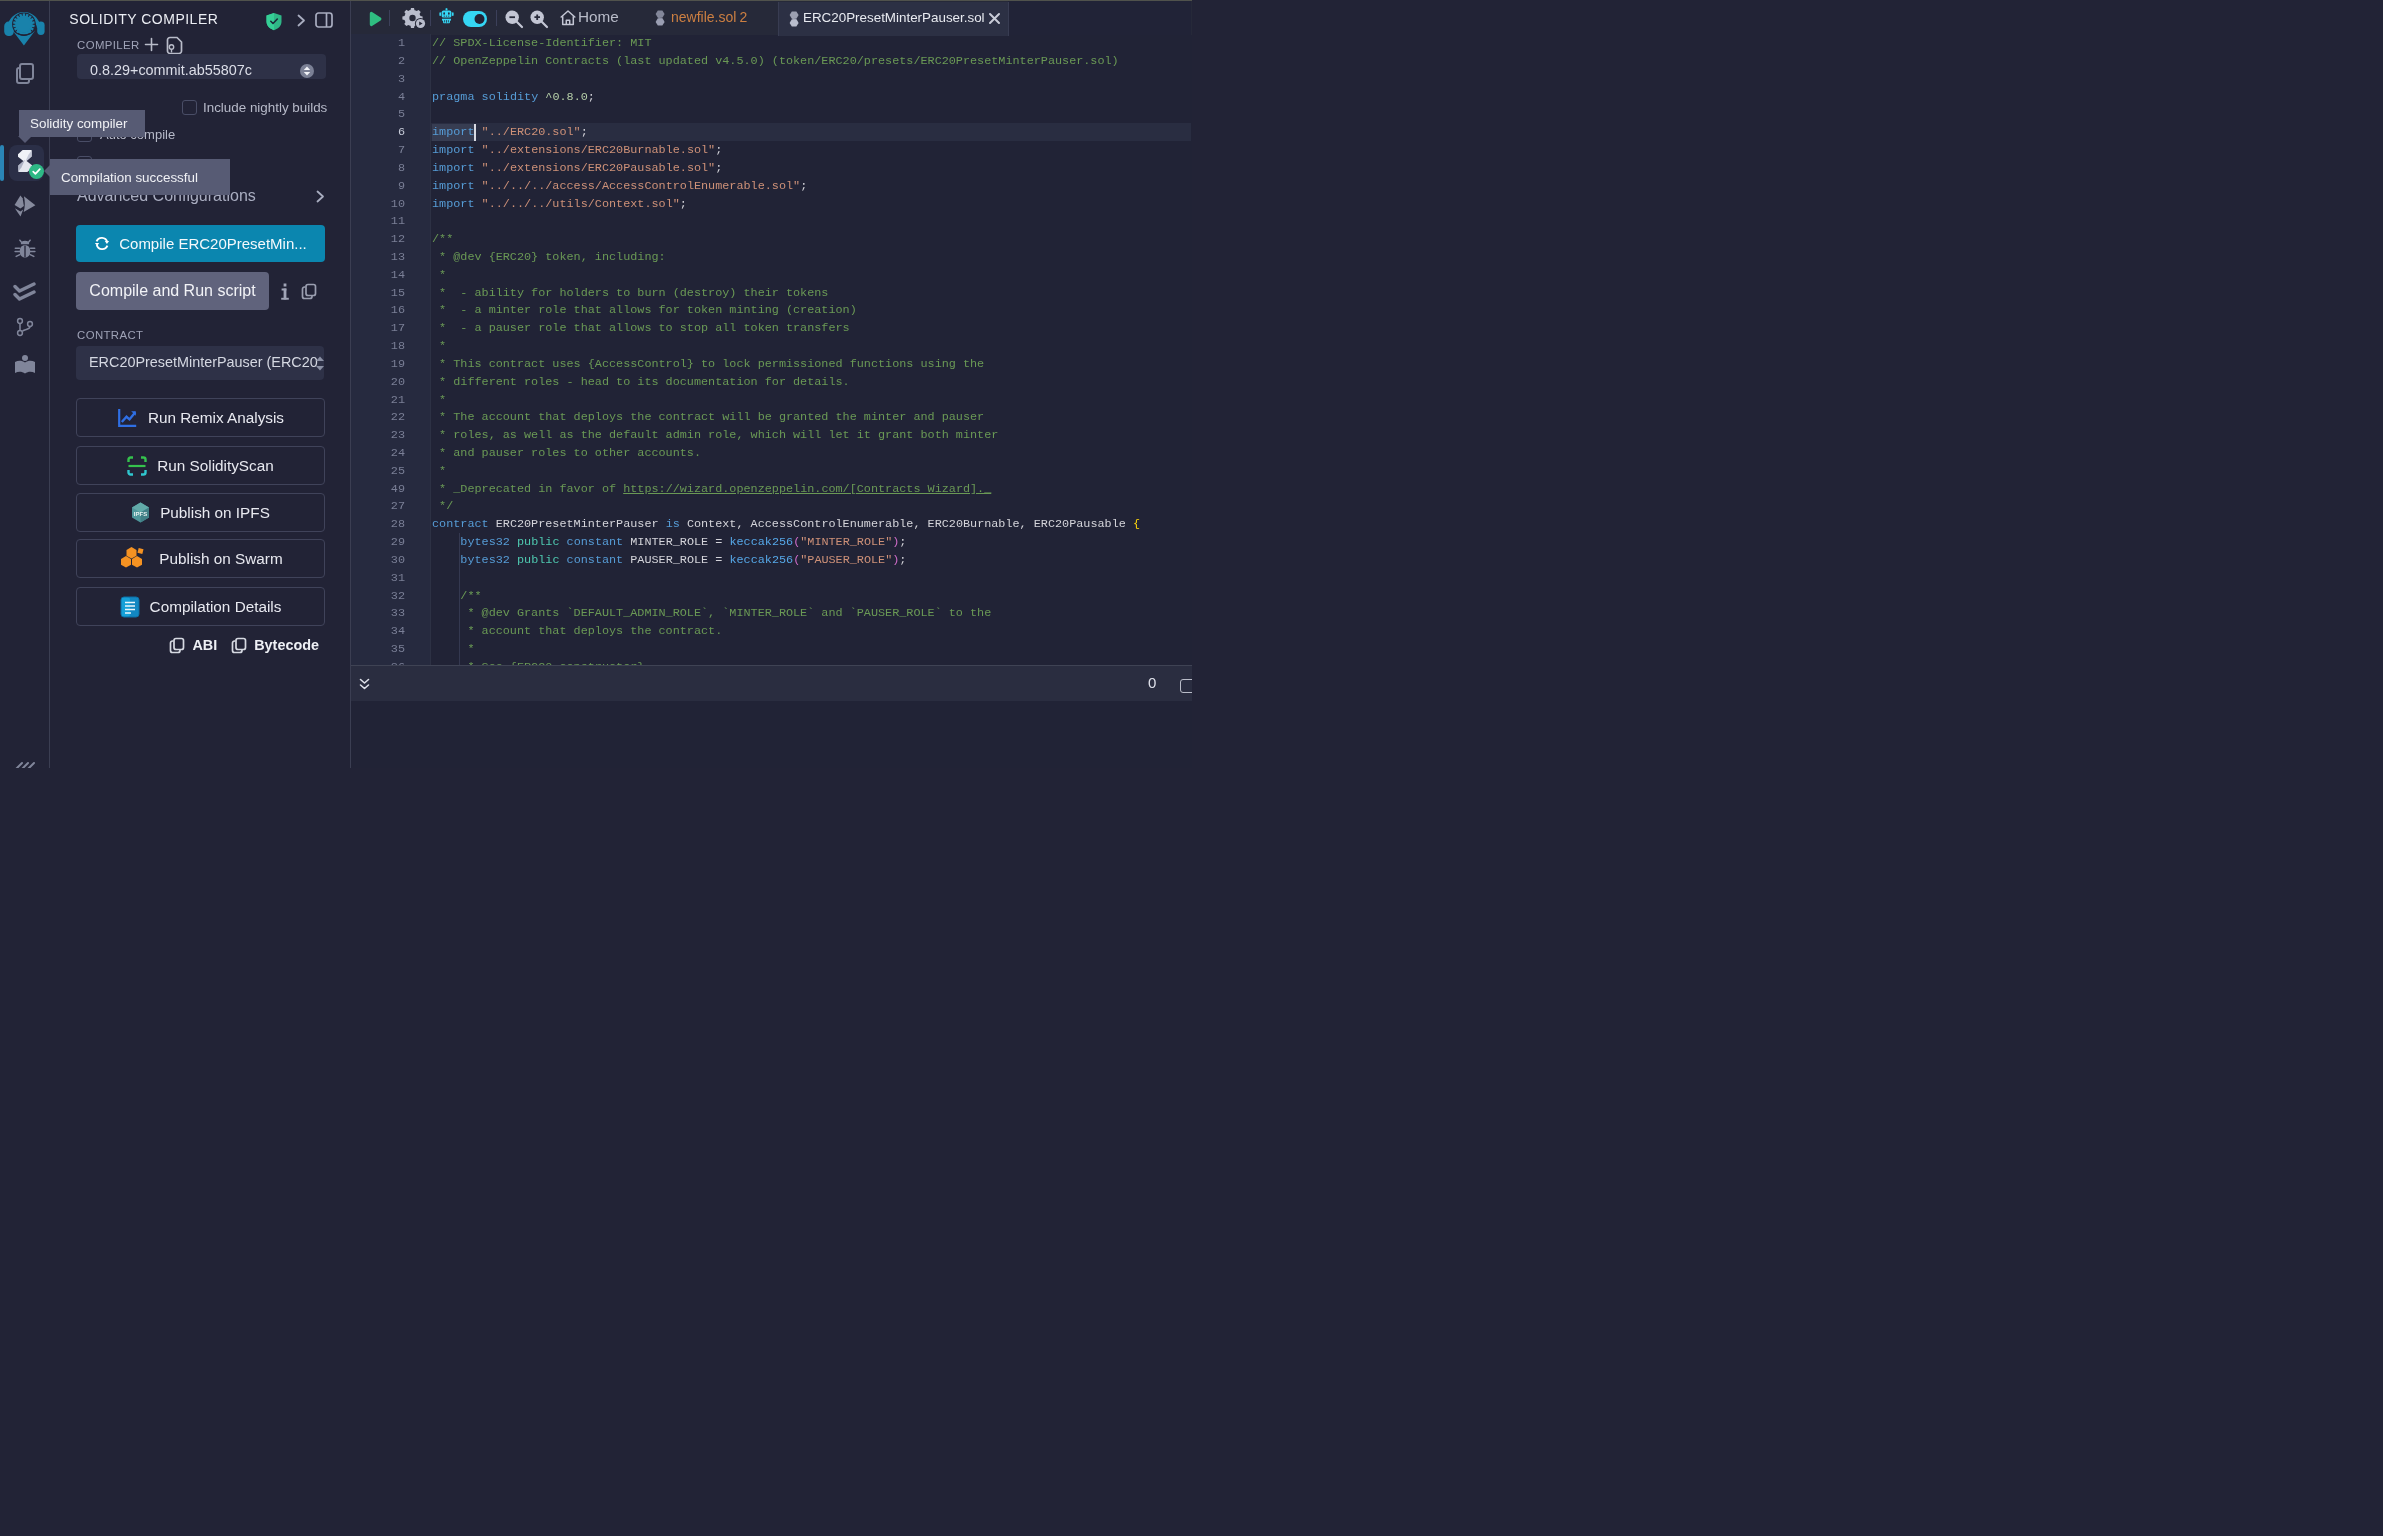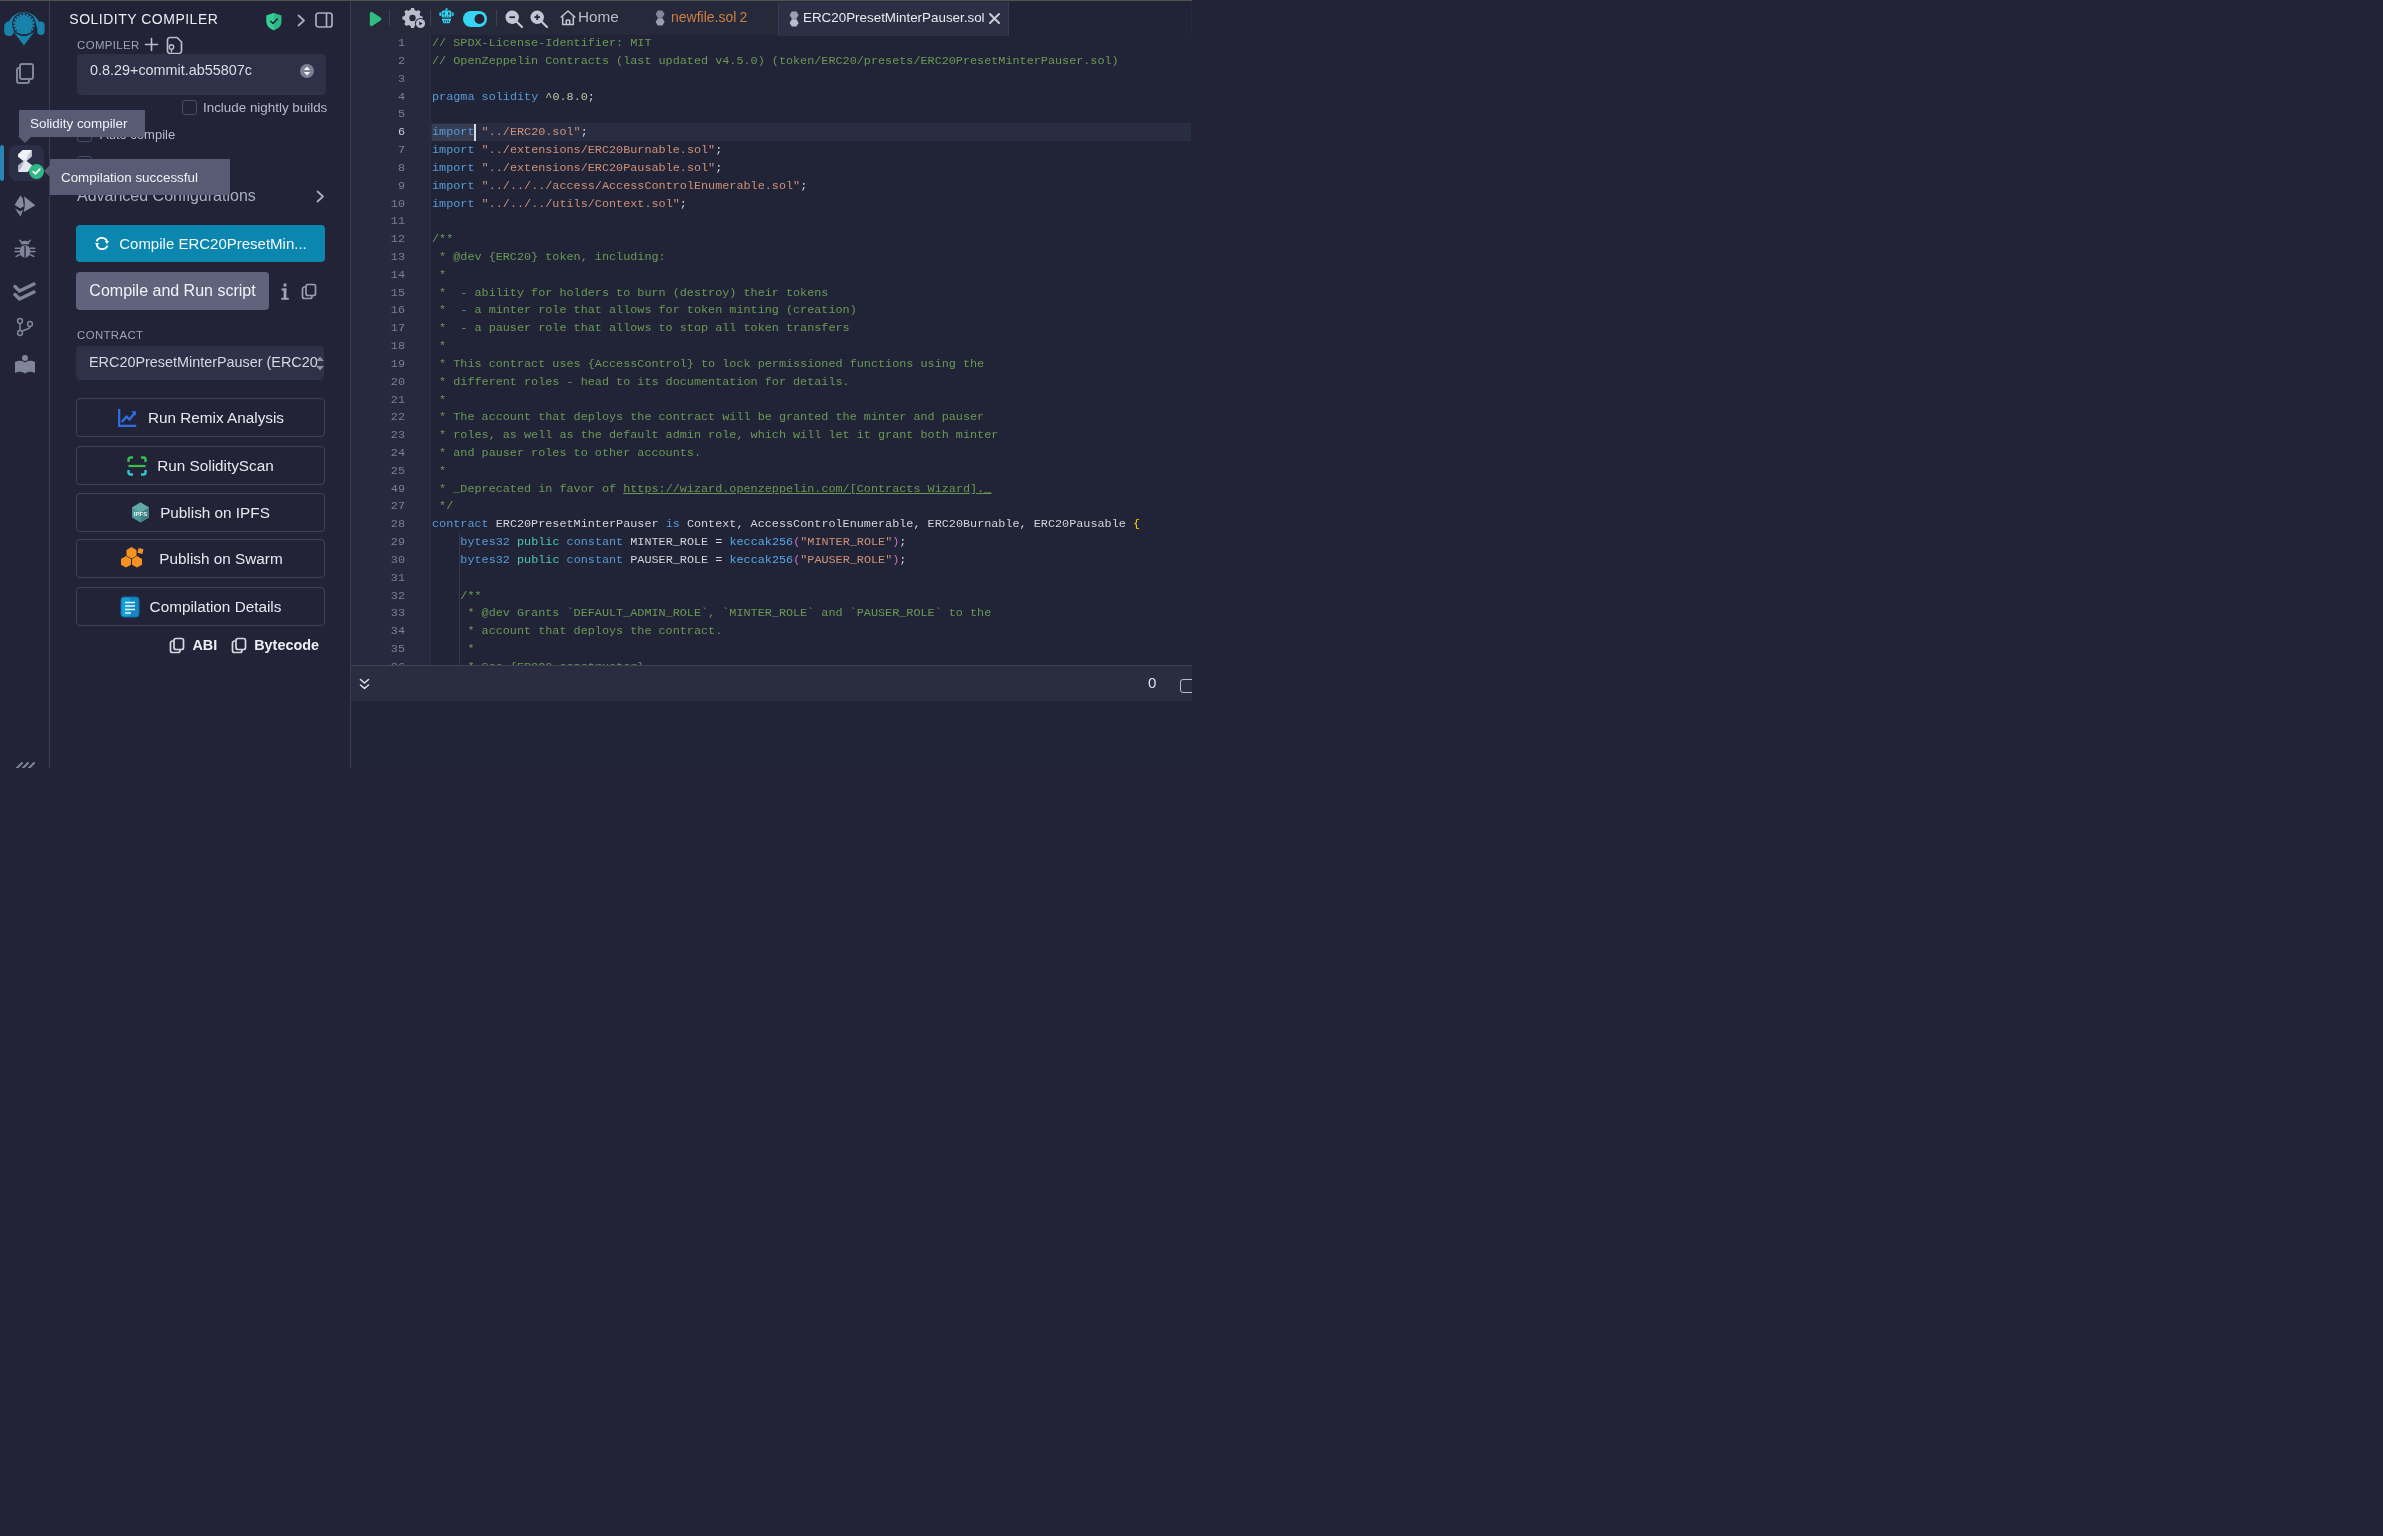--- a/index.html
+++ b/index.html
@@ -167,21 +167,21 @@
       </svg>
     </div>
   <div class="abs" style="left:116px; top:35px;" id="ic-docbadge">
       <svg width="17" height="19" viewBox="0 0 17 19">
  <path d="M4 1.5 h7 l4.5 4.5 v9 a2.5 2.5 0 0 1 -2.5 2.5 h-9 a2.5 2.5 0 0 1 -2.5 -2.5 v-11 a2.5 2.5 0 0 1 2.5 -2.5 z" fill="none" stroke="#b9bcc9" stroke-width="1.7"></path>
  <circle cx="5.5" cy="11" r="2.2" fill="none" stroke="#b9bcc9" stroke-width="1.4"></circle>
  <path d="M5.5 13 v3.5" stroke="#b9bcc9" stroke-width="1.4"></path>
 </svg>
     </div>
 
-  <div class="abs" style="left:27px; top:53px; width:249px; height:41px; background:#2e3147; border-radius:4px;text-align:right;">
+  <div class="abs" style="left:27px; top:53px; width:249px; height:25px; background:#2e3147; border-radius:4px;text-align:right;">
     <div class="abs" style="left:13px; top:8px; font-size:14.4px; color:#dcdee8;">0.8.29+commit.ab55807c</div>
     <div class="abs" style="left:223px; top:10.4px;" id="ic-updown">
         <svg width="14" height="14" viewBox="0 0 14 14">
  <circle cx="7" cy="7" r="7" fill="#7b8095"></circle>
  <path d="M3.8 5.9 L7 2.6 L10.2 5.9 Z" fill="#f2f3f8"></path>
  <path d="M3.8 8.1 L7 11.4 L10.2 8.1 Z" fill="#f2f3f8"></path>
 </svg>
       </div>
   </div>
 

